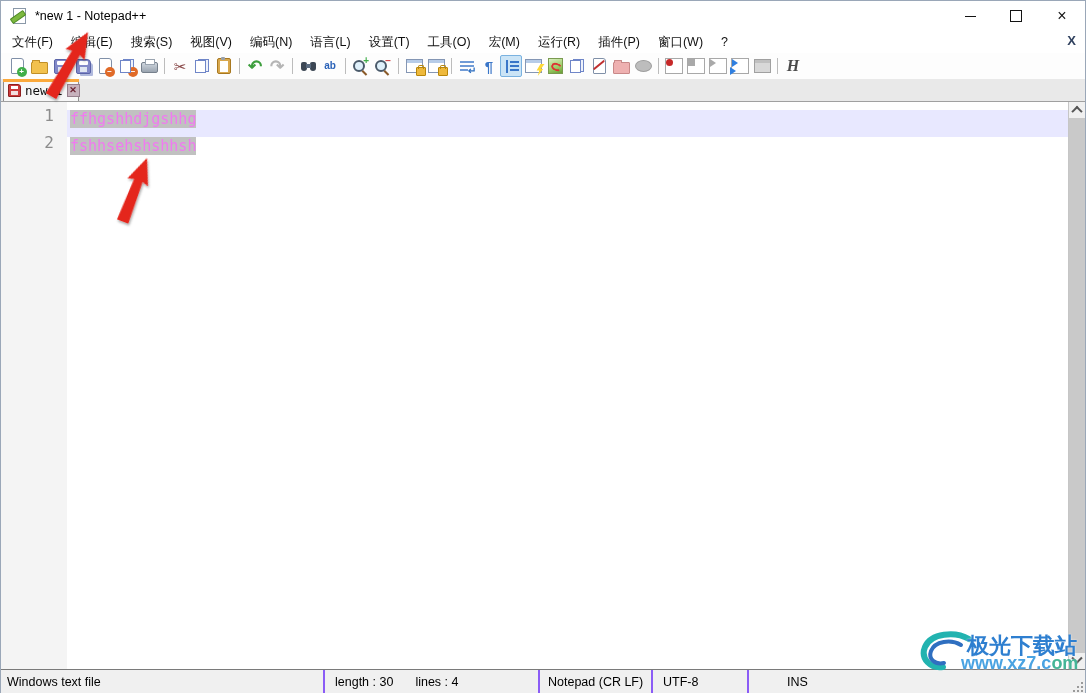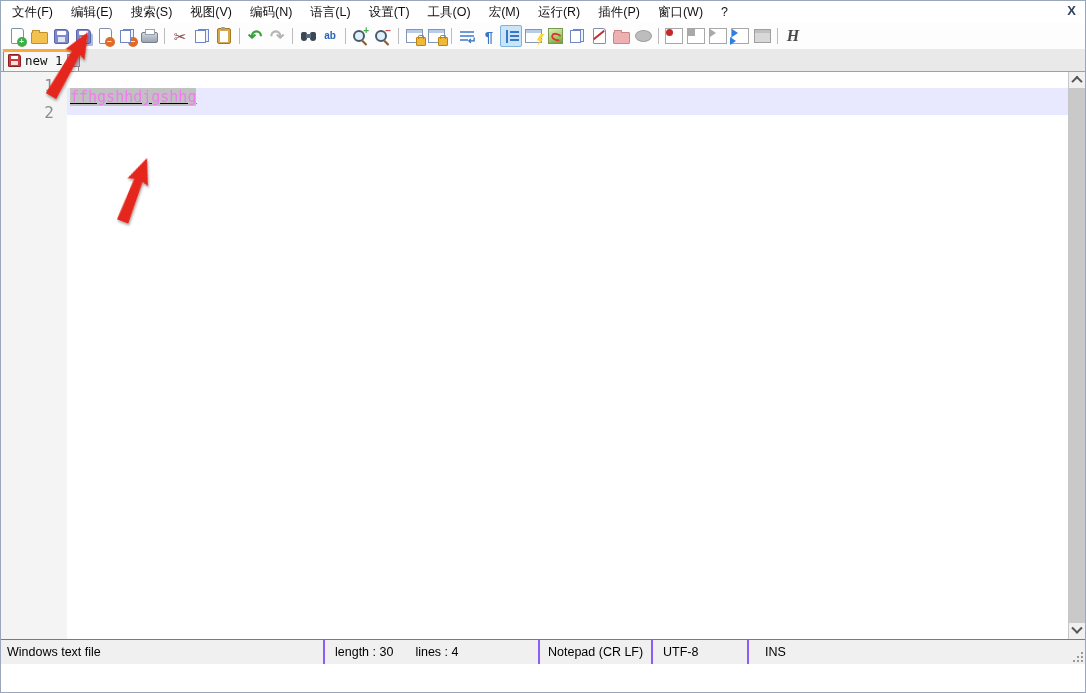--- a/index.html
+++ b/index.html
@@ -81,56 +81,69 @@
   .tab-floppy{width:11px;height:11px;background:#cc3b3b;border:1px solid #8f1f1f;border-radius:1px 3px 1px 1px;position:relative;flex:0 0 auto;}
   .tab-floppy::before{content:'';position:absolute;left:2px;right:2px;top:1px;height:3px;background:#fff;}
   .tab-floppy::after{content:'';position:absolute;left:2px;right:2px;bottom:1px;height:4px;background:#f2dede;}
   .tab-label{font:12.5px "DejaVu Sans Mono",monospace;color:#111;white-space:nowrap;}
   .tab-close{width:13px;height:13px;background:#c7b2bd;border:1px solid #97808d;display:flex;align-items:center;justify-content:center;font:bold 9px/9px "Liberation Sans",sans-serif;color:#6d2433;flex:0 0 auto;box-sizing:border-box;}
 
   
   .editor{height:567px;display:flex;position:relative;background:#fff;}
   .gutter{width:66px;background:#f4f4f4;padding-top:4px;box-sizing:border-box;flex:0 0 auto;}
   .gutter .num{height:27px;line-height:27px;text-align:right;padding-right:13px;font:16px "DejaVu Sans Mono",monospace;color:#8c8c8c;}
-  .content{flex:1;padding-top:16px;background:#fff;overflow:hidden;text-decoration:underline;}
+  .content{flex:1;padding-top:8px;background:#fff;overflow:hidden;}
   .line{height:27px;line-height:27px;font:15px "DejaVu Sans Mono",monospace;padding-left:3px;white-space:pre;}
   .line.current{background:#e8e8ff;}
   .seltext{background:#c1c1c1;color:#f07af0;}
   .vscroll{width:17px;background:#f0f0f0;border-left:1px solid #c6c6c6;display:flex;flex-direction:column;box-sizing:border-box;flex:0 0 auto;}
   .sbtn{height:16px;display:flex;align-items:center;justify-content:center;flex:0 0 auto;}
   .chev{width:6px;height:6px;border-left:2px solid #555;border-top:2px solid #555;}
   .chev.up{transform:rotate(45deg) translate(1px,1px);}
   .chev.down{transform:rotate(225deg) translate(2px,2px);}
   .sthumb{flex:1;background:#c9c9c9;}
 
   
   .statusbar{height:25px;border-top:1px solid #7a7a7a;background:#f0f0f0;display:flex;align-items:center;font-size:12.5px;color:#000;position:relative;box-sizing:border-box;}
   .seg{height:100%;display:flex;align-items:center;box-sizing:border-box;}
   .seg+.seg{border-left:2px solid #8b5cf6;}
   .seg-doc{width:322px;padding-left:6px;}
   .seg-len{width:215px;padding-left:10px;gap:22px;}
   .seg-pos{width:260px;padding-left:14px;gap:20px;}
   .seg-eol{width:113px;padding-left:8px;}
   .seg-enc{width:96px;padding-left:10px;}
-  .seg-ins{flex:1;padding-left:16px;}
+  .seg-ins{flex:1;padding-left:38px;}
   .grip{position:absolute;right:2px;bottom:2px;width:12px;height:12px;}
   .grip i{position:absolute;width:2px;height:2px;background:#9a9a9a;}
 
   
   .arrows{position:absolute;inset:0;pointer-events:none;z-index:100;}
   .watermark{position:absolute;left:916px;top:630px;width:170px;height:42px;z-index:90;pointer-events:none;}
   .wm-logo{position:absolute;left:0;top:0;}
   .wm-name{position:absolute;left:50px;top:0;font-weight:bold;font-size:22px;color:#2e7fd0;white-space:nowrap;text-shadow:0 0 2px rgba(255,255,255,.8);}
   .wm-url{position:absolute;left:44px;top:22px;font-weight:bold;font-size:18px;white-space:nowrap;text-shadow:0 0 2px rgba(255,255,255,.8);}
 </style>
 </head>
 <body>
 
 <div class="window">
 
+  <div class="titlebar">
+    <span class="np-icon"></span>
+    <span class="title-text">*new 1 - Notepad++</span>
+    <span class="win-controls">
+      <span class="wc wc-min">
+          <i></i>
+        </span>
+      <span class="wc wc-max">
+          <i></i>
+        </span>
+      <span class="wc wc-close">×</span>
+    </span>
+  </div>
 
   <div class="menubar" id="menubar">
     <span class="menu-item">文件(F)</span>
       <span class="menu-item">编辑(E)</span>
       <span class="menu-item">搜索(S)</span>
       <span class="menu-item">视图(V)</span>
       <span class="menu-item">编码(N)</span>
       <span class="menu-item">语言(L)</span>
       <span class="menu-item">设置(T)</span>
       <span class="menu-item">工具(O)</span>
@@ -287,20 +300,21 @@
     </div>
   </div>
 
   <div class="editor">
     <div class="gutter" id="gutter">
         <div class="num">1</div>
         <div class="num">2</div>
       </div>
     <div class="content" id="lines">
         <div class="line current"><span class="seltext">ffhgshhdjgshhg</span></div>
+        <div class="line"><span class="seltext">fshhsehshshhsh</span></div>
       </div>
     <div class="vscroll">
       <span class="sbtn">
           <i class="chev up"></i>
         </span>
       <span class="sthumb"></span>
       <span class="sbtn">
           <i class="chev down"></i>
         </span>
     </div>
@@ -336,14 +350,22 @@
   <svg class="arrows" width="1086" height="693" viewBox="0 0 1086 693">
     <defs>
       <filter id="ashadow" x="-30%" y="-30%" width="160%" height="160%">
         <feDropShadow dx="1.5" dy="1.5" stdDeviation="1.2" flood-color="#000000" flood-opacity="0.35"></feDropShadow>
       </filter>
     </defs>
     <polygon fill="#e4251c" filter="url(#ashadow)" transform="translate(87,31) rotate(30)" points="0,0 11,26 4.5,24 6,74 -6,74 -4.5,24 -11,26"></polygon>
     <polygon fill="#e4251c" filter="url(#ashadow)" transform="translate(146,157) rotate(21)" points="0,0 11,26 4.5,24 6,68 -6,68 -4.5,24 -11,26"></polygon>
   </svg>
 
+  <div class="watermark">
+    <svg class="wm-logo" width="56" height="40" viewBox="0 0 56 40">
+      <path d="M52,8 C38,0 14,2 8,16 C3,28 14,38 26,36" fill="none" stroke="#22b3b0" stroke-width="6" stroke-linecap="round"></path>
+      <path d="M44,14 C34,8 18,10 14,20 C11,28 18,34 27,32" fill="none" stroke="#2f6fc0" stroke-width="4" stroke-linecap="round"></path>
+    </svg>
+    <span class="wm-name">极光下载站</span>
+    <span class="wm-url"><span id="wm-u0" style="color: rgb(74, 163, 226);">www.xz7.c</span><span id="wm-u1" style="color: rgb(69, 181, 151);">om</span></span>
+  </div>
 
 </div>
 
 </body></html>

